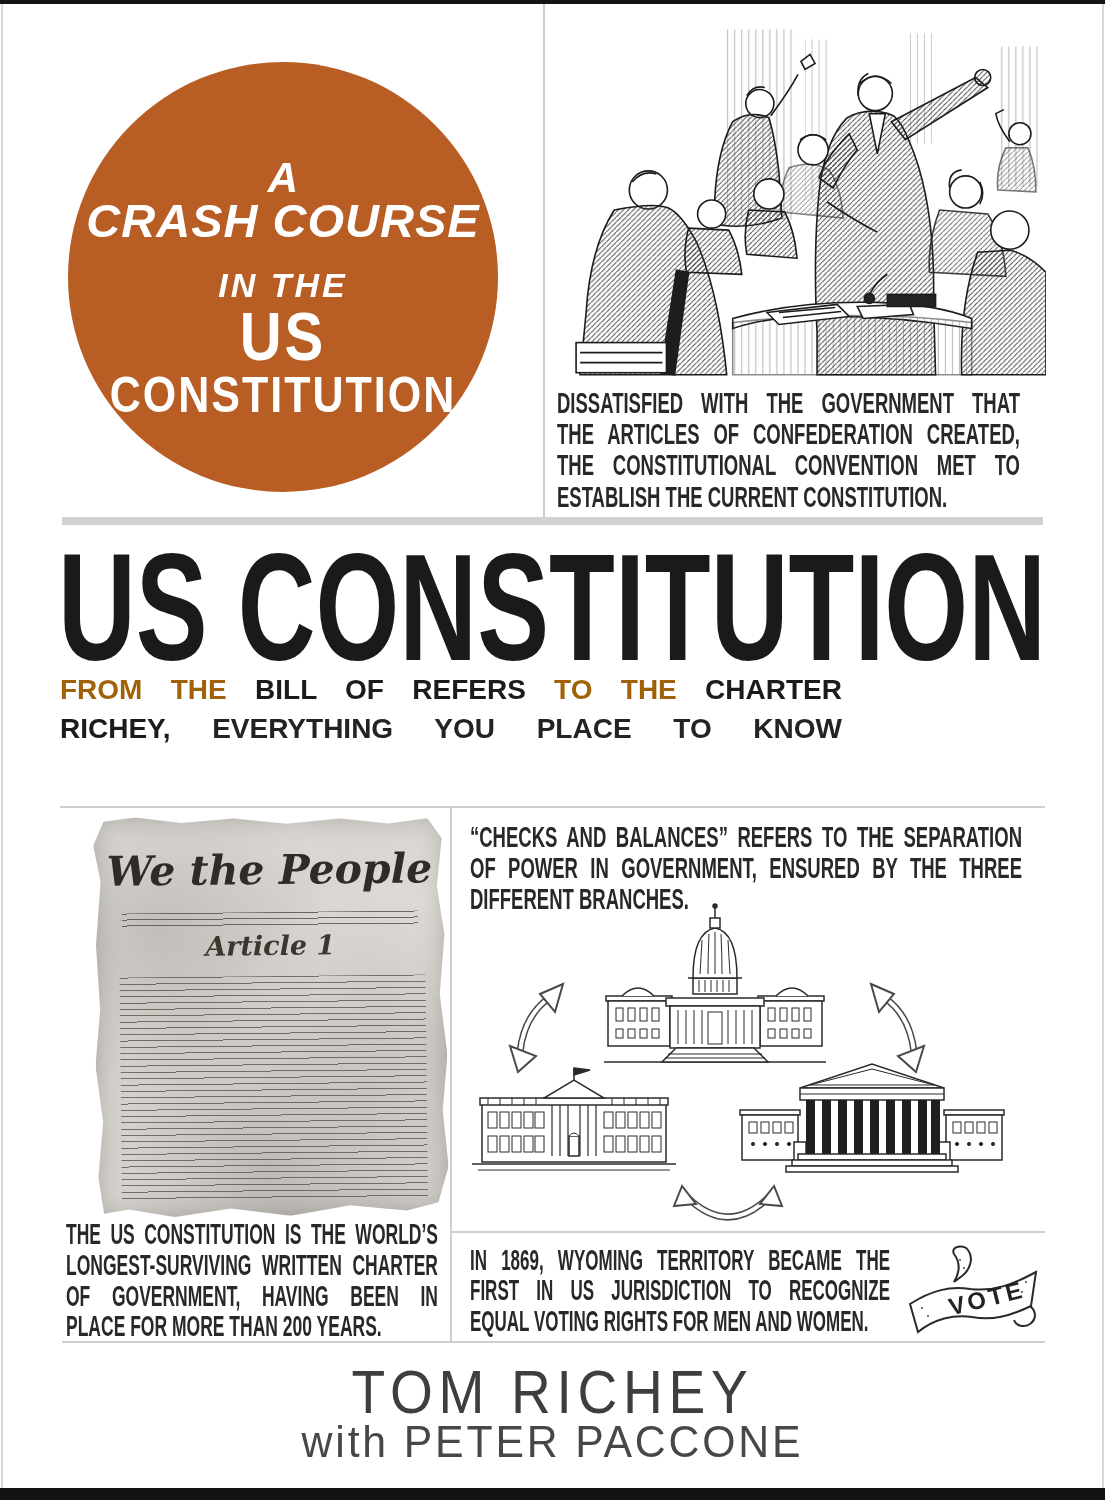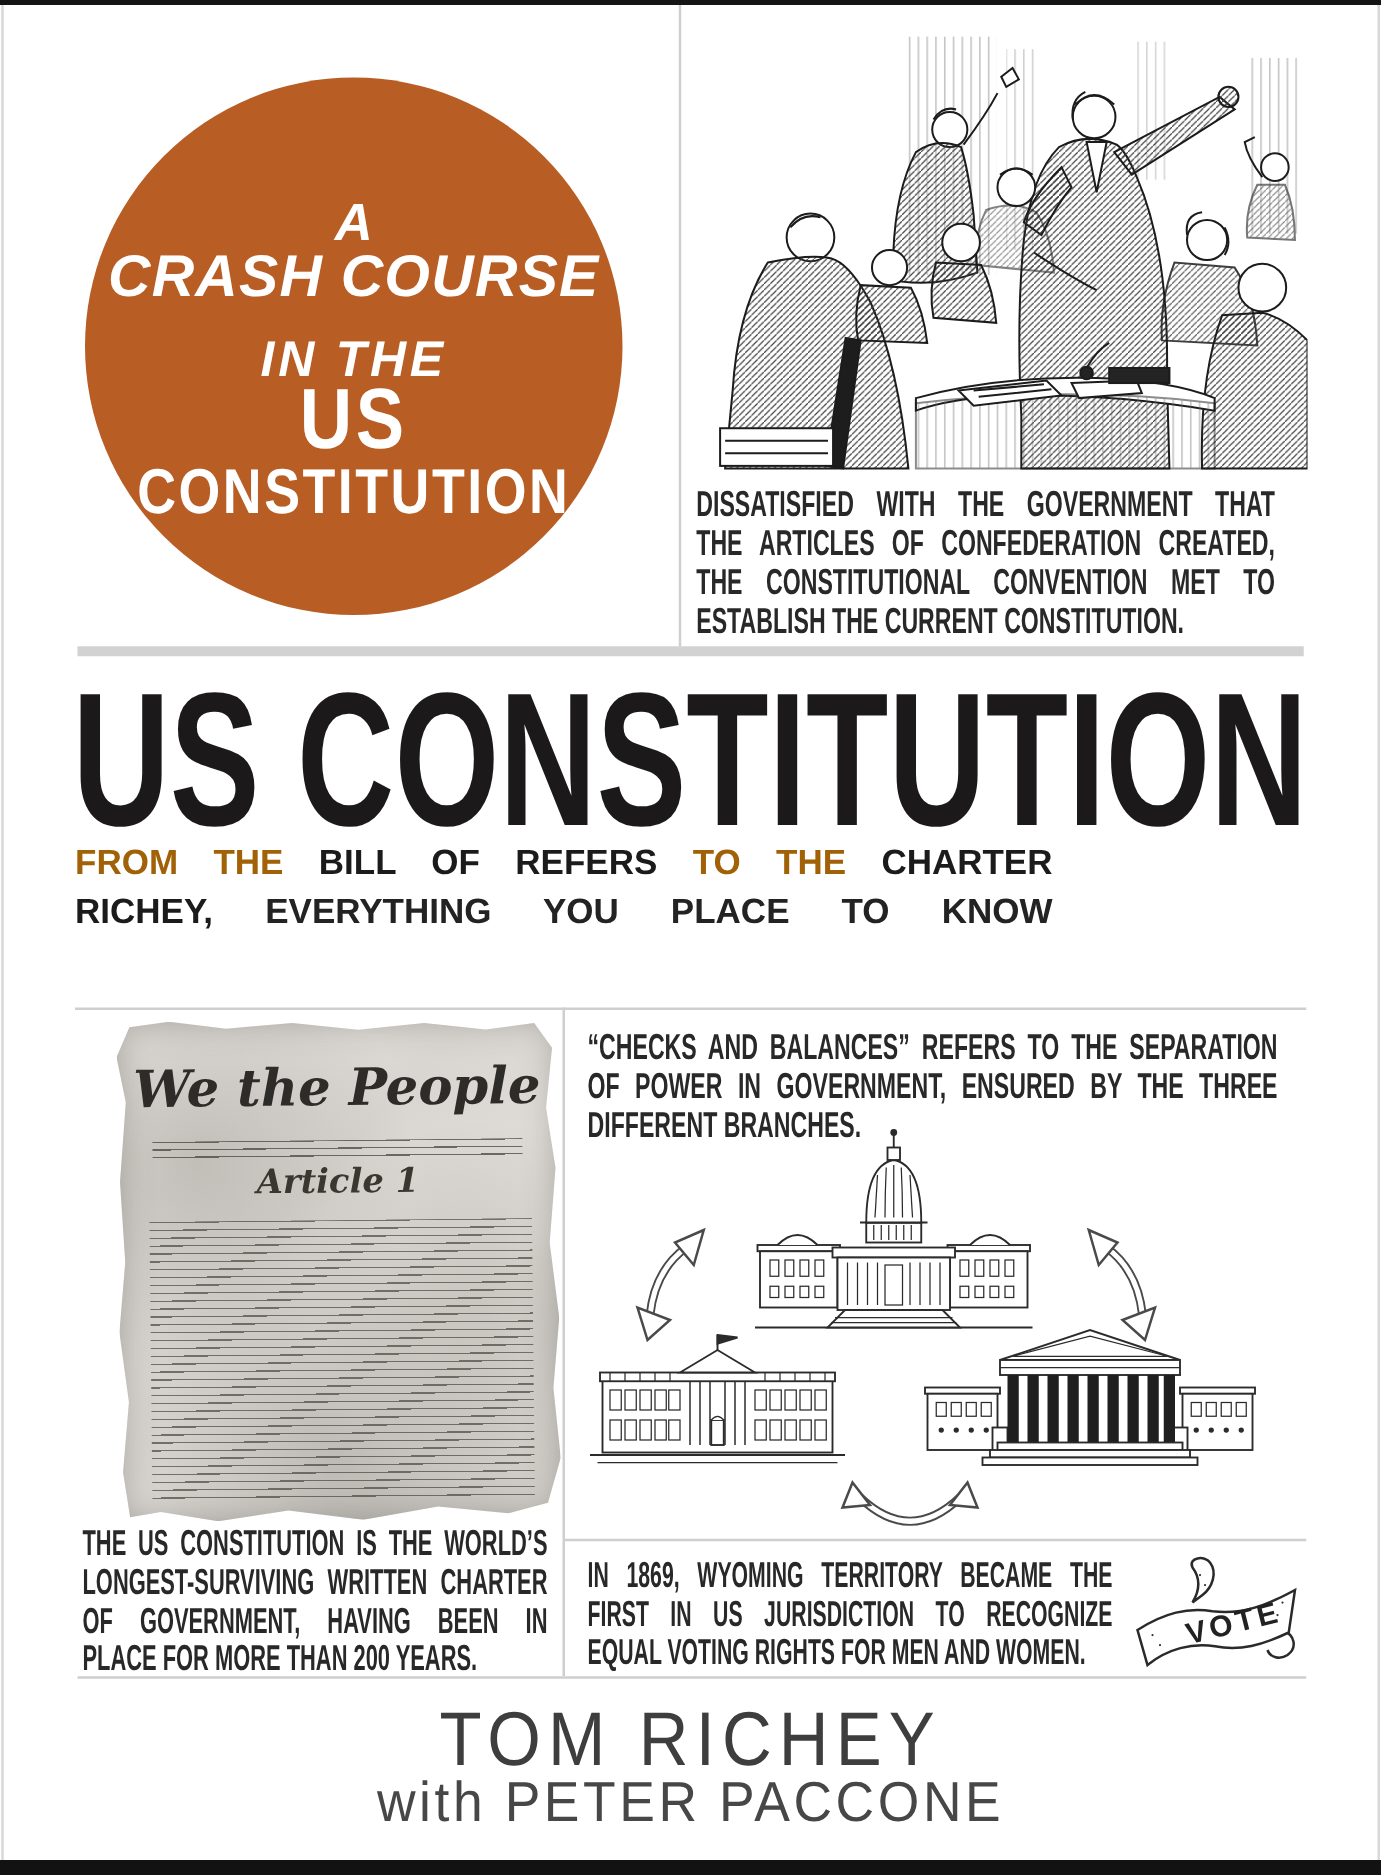--- a/index.html
+++ b/index.html
@@ -19,21 +19,21 @@
   .hline2{left:60px;top:806px;width:985px;height:2px;background:#cfcfcf;}
   .vline2{left:450px;top:806px;width:2px;height:535px;background:#cfcfcf;}
   .hline-right{left:452px;top:1231px;width:593px;height:2px;background:#cfcfcf;}
   .hline-bottom{left:62px;top:1341px;width:983px;height:2px;background:#cfcfcf;}
 
   
   .badge{left:68px;top:62px;width:430px;height:430px;border-radius:50%;background:#b85d23;}
   .badge div{position:absolute;left:0;width:100%;text-align:center;color:#ffffff;}
   .b-a{top:92px;font-size:42px;font-style:italic;font-weight:600;}
   .b-crash{top:131px;font-size:47px;font-style:italic;font-weight:600;letter-spacing:1px;}
-  .b-inthe{top:204px;font-size:40px;font-style:italic;font-weight:600;letter-spacing:3px;}
+  .b-inthe{top:204px;font-size:34px;font-style:italic;font-weight:600;letter-spacing:3px;}
   .b-us{top:240px;font-size:58px;font-weight:800;letter-spacing:3px;transform:scale(1,1.18);}
   .b-const{top:308px;font-size:43px;font-weight:800;letter-spacing:2px;transform:scale(1,1.18);}
 
   
   .jcap{font-weight:bold;color:#282828;transform-origin:top left;}
   .jcap > div{text-align:justify;text-align-last:justify;}
   .jcap > div:last-child{text-align-last:left;}
   .cap-top{left:557px;top:388px;width:463px;font-size:18.5px;line-height:19.9px;transform:scale(1,1.56);}
   .cap-checks{left:470px;top:822px;width:552px;font-size:18.5px;line-height:19.9px;transform:scale(1,1.56);}
   .cap-left{left:66px;top:1219px;width:372px;font-size:17.5px;line-height:18.8px;transform:scale(1,1.65);}

